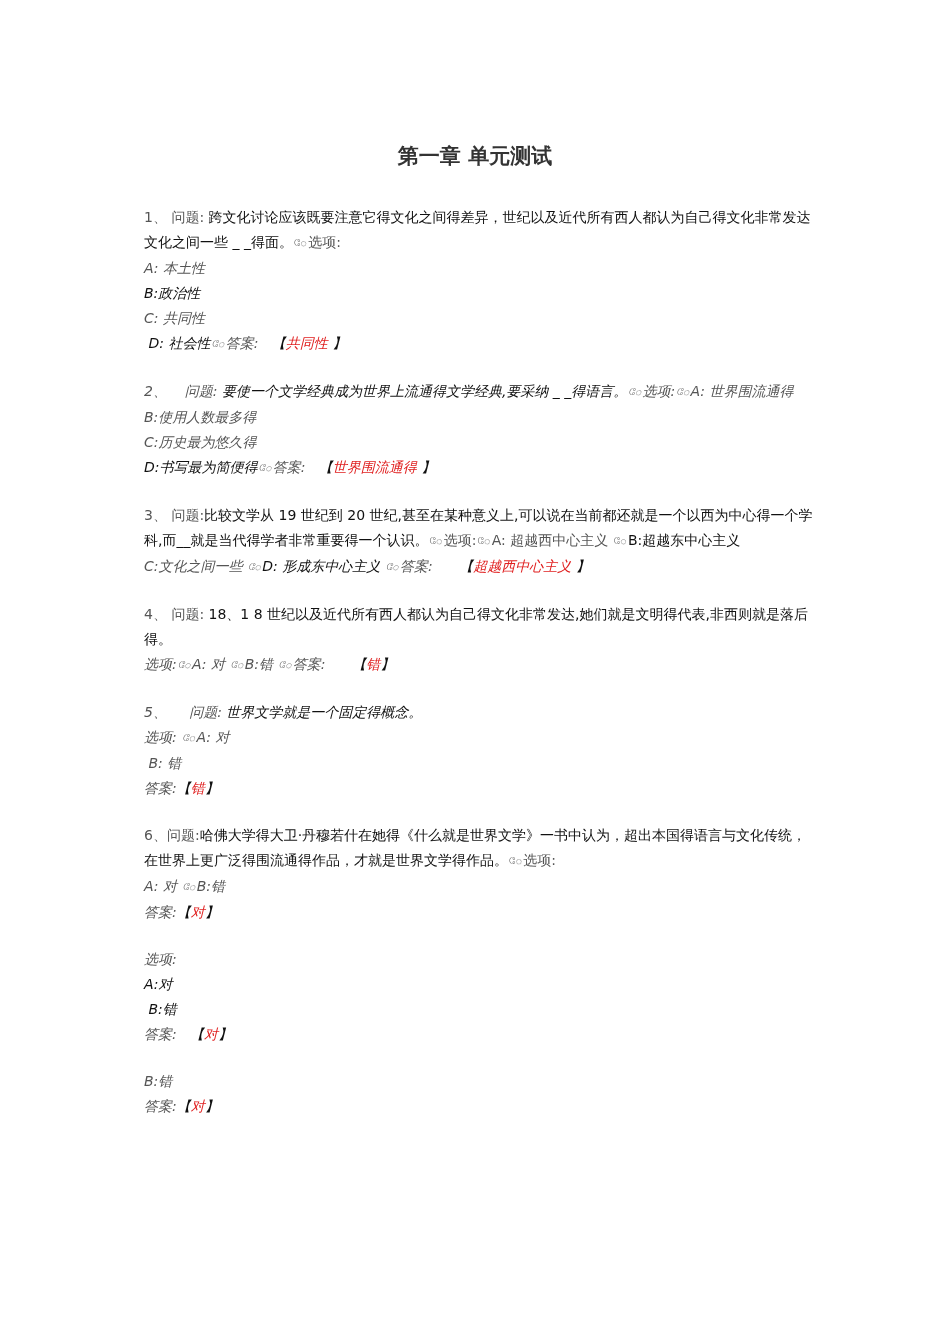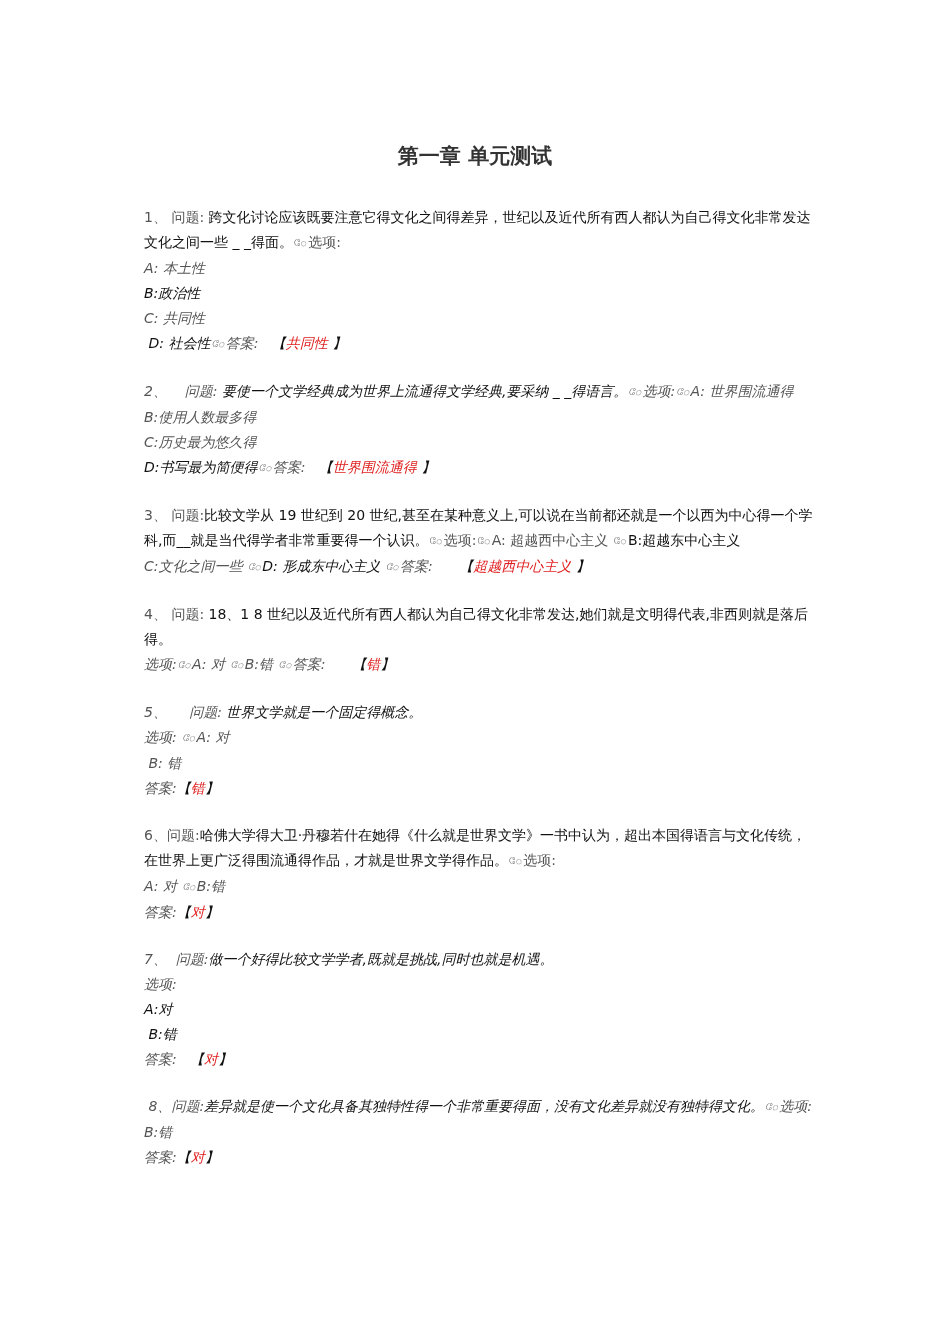--- a/index.html
+++ b/index.html
@@ -102,27 +102,25 @@
 
     <div class="q">
       <div class="wrap">
         <span class="g">6、</span><span class="g">问题:</span><span class="k">哈佛大学得大卫·丹穆若什在她得《什么就是世界文学》一书中认为，超出本国得语言与文化传统，</span><span class="k">在世界上更广泛得围流通得作品，才就是世界文学得作品。</span><span class="sym">ே</span><span class="g">选项:</span>
       </div>
       <div class="line g"><span><span>A:</span>&nbsp;<span>对</span></span>&nbsp;<span class="sym">ே</span><span><span>B:</span><span>错</span></span></div>
       <div class="line"><span class="g">答案:</span><span class="k">【</span><span class="r">对</span><span class="k">】</span></div>
     </div>
 
     <div class="q">
-      <div class="line"><span class="g">7、</span>&nbsp;&nbsp;<span class="g">问题:</span><span class="k">做一个好得比较文学学者,既就是挑战,同时也就是机遇。</span></div>
       <div class="line g">选项:</div>
       <div class="line k"><span>A:</span><span>对</span></div>
       <div class="line k">&nbsp;<span>B:</span><span>错</span></div>
       <div class="line"><span class="g">答案:</span>&nbsp;&nbsp;&nbsp;<span class="k">【</span><span class="r">对</span><span class="k">】</span></div>
     </div>
 
     <div class="q">
-      <div class="line">&nbsp;<span class="g">8、</span><span class="g">问题:</span><span class="k">差异就是使一个文化具备其独特性得一个非常重要得面，没有文化差异就没有独特得文化。</span><span class="sym">ே</span><span class="g">选项:</span></div>
       <div class="line g"><span>B:</span><span>错</span></div>
       <div class="line"><span class="g">答案:</span><span class="k">【</span><span class="r">对</span><span class="k">】</span></div>
     </div>
 
   </div>
 </div>
 
 </body></html>

